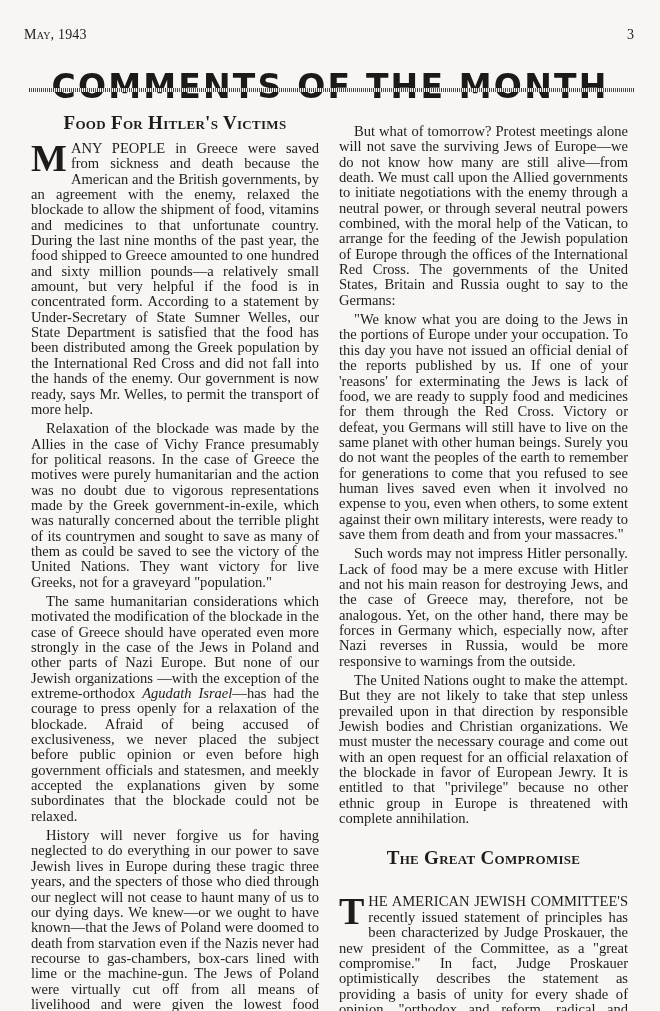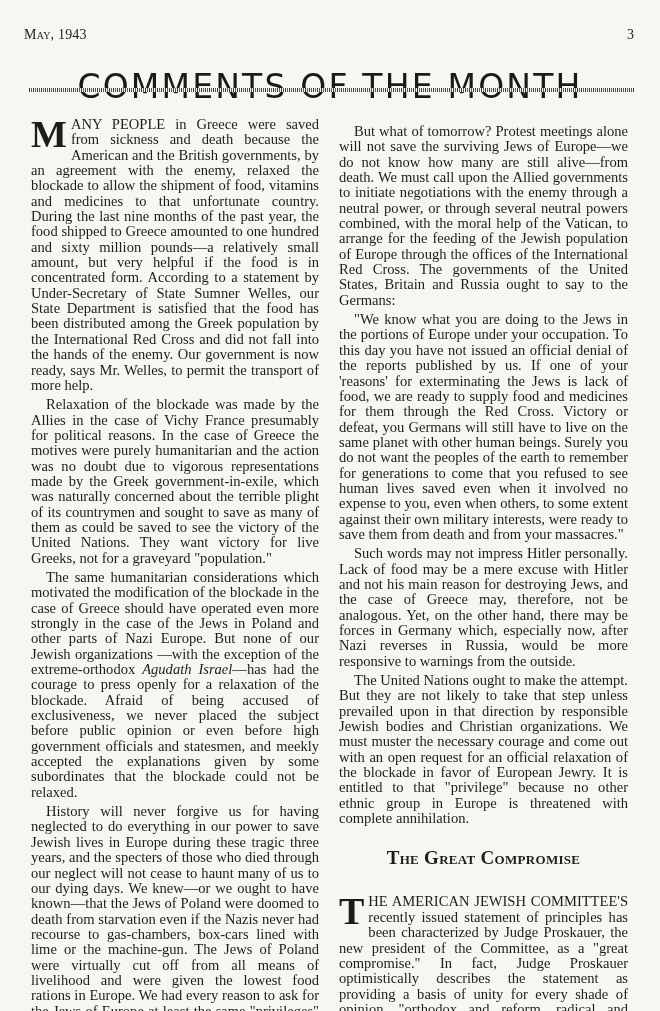--- a/index.html
+++ b/index.html
@@ -14,21 +14,21 @@
     position: absolute; left: 24px; right: 24px; top: 27px;
     display: flex; justify-content: space-between; align-items: baseline;
     font-size: 14px;
   }
   .issue-date { font-variant: small-caps; letter-spacing: 0.2px; }
   .page-num { font-size: 14px; padding-right: 2px; }
   .page-title {
     position: absolute; left: 0; right: 0; top: 45px;
     text-align: center;
     font-family: "DejaVu Sans", "Liberation Sans", sans-serif;
-    font-weight: normal;
+    font-weight: bold;
     font-size: 33px; letter-spacing: 2.2px; line-height: 40px;
     color: #1b1a18;
   }
   .rule {
     position: absolute; left: 29px; right: 25px; top: 88px; height: 4px;
     background: repeating-linear-gradient(90deg, #3a3835 0 1px, #f7f6f2 1px 2px, #5b5955 2px 3px, #f7f6f2 3px 4px);
   }
   .col {
     position: absolute; top: 113px;
     font-size: 14.55px; line-height: 15.35px;
@@ -57,20 +57,21 @@
 <body>
 
 <div class="header-line">
   <span class="issue-date">May, 1943</span>
   <span class="page-num">3</span>
 </div>
 <h1 class="page-title">COMMENTS OF THE MONTH</h1>
 <div class="rule"></div>
 
 <div class="col col-left">
+  <div class="section-title">Food For Hitler's Victims</div>
   <p class="lead"><span class="drop">M</span><span class="caps">ANY PEOPLE</span><span> in Greece were saved from sickness and death because the American and the British governments, by an agreement with the enemy, relaxed the blockade to allow the shipment of food, vitamins and medicines to that unfortunate country.  During the last nine months of the past year, the food shipped to Greece amounted to one hundred and sixty million pounds—a relatively small amount, but very helpful if the food is in concentrated form.  According to a statement by Under-Secretary of State Sumner Welles, our State Department is satisfied that the food has been distributed among the Greek population by the International Red Cross and did not fall into the hands of the enemy.  Our government is now ready, says Mr. Welles, to permit the transport of more help.</span></p>
   <p>Relaxation of the blockade was made by the Allies in the case of Vichy France presumably for political reasons.  In the case of Greece the motives were purely humanitarian and the action was no doubt due to vigorous representations made by the Greek government-in-exile, which was naturally concerned about the terrible plight of its countrymen and sought to save as many of them as could be saved to see the victory of the United Nations.  They want victory for live Greeks, not for a graveyard "population."</p>
   <p><span>The same humanitarian considerations which motivated the modification of the blockade in the case of Greece should have operated even more strongly in the case of the Jews in Poland and other parts of Nazi Europe.  But none of our Jewish organizations —with the exception of the extreme-orthodox </span><em>Agudath Israel</em><span>—has had the courage to press openly for a relaxation of the blockade.  Afraid of being accused of exclusiveness, we never placed the subject before public opinion or even before high government officials and statesmen, and meekly accepted the explanations given by some subordinates that the blockade could not be relaxed.</span></p>
   <p>History will never forgive us for having neglected to do everything in our power to save Jewish lives in Europe during these tragic three years, and the specters of those who died through our neglect will not cease to haunt many of us to our dying days.  We knew—or we ought to have known—that the Jews of Poland were doomed to death from starvation even if the Nazis never had recourse to gas-chambers, box-cars lined with lime or the machine-gun.  The Jews of Poland were virtually cut off from all means of livelihood and were given the lowest food rations in Europe.  We had every reason to ask for the Jews of Europe at least the same "privileges" which were later granted to the Greeks.</p>
 </div>
 
 <div class="col col-right">
   <p>But what of tomorrow?  Protest meetings alone will not save the surviving Jews of Europe—we do not know how many are still alive—from death.  We must call upon the Allied governments to initiate negotiations with the enemy through a neutral power, or through several neutral powers combined, with the moral help of the Vatican, to arrange for the feeding of the Jewish population of Europe through the offices of the International Red Cross. The governments of the United States, Britain and Russia ought to say to the Germans:</p>
   <p>"We know what you are doing to the Jews in the portions of Europe under your occupation.  To this day you have not issued an official denial of the reports published by us.  If one of your 'reasons' for exterminating the Jews is lack of food, we are ready to supply food and medicines for them through the Red Cross.  Victory or defeat, you Germans will still have to live on the same planet with other human beings.  Surely you do not want the peoples of the earth to remember for generations to come that you refused to see human lives saved even when it involved no expense to you, even when others, to some extent against their own military interests, were ready to save them from death and from your massacres."</p>
   <p>Such words may not impress Hitler personally. Lack of food may be a mere excuse with Hitler and not his main reason for destroying Jews, and the case of Greece may, therefore, not be analogous. Yet, on the other hand, there may be forces in Germany which, especially now, after Nazi reverses in Russia, would be more responsive to warnings from the outside.</p>

